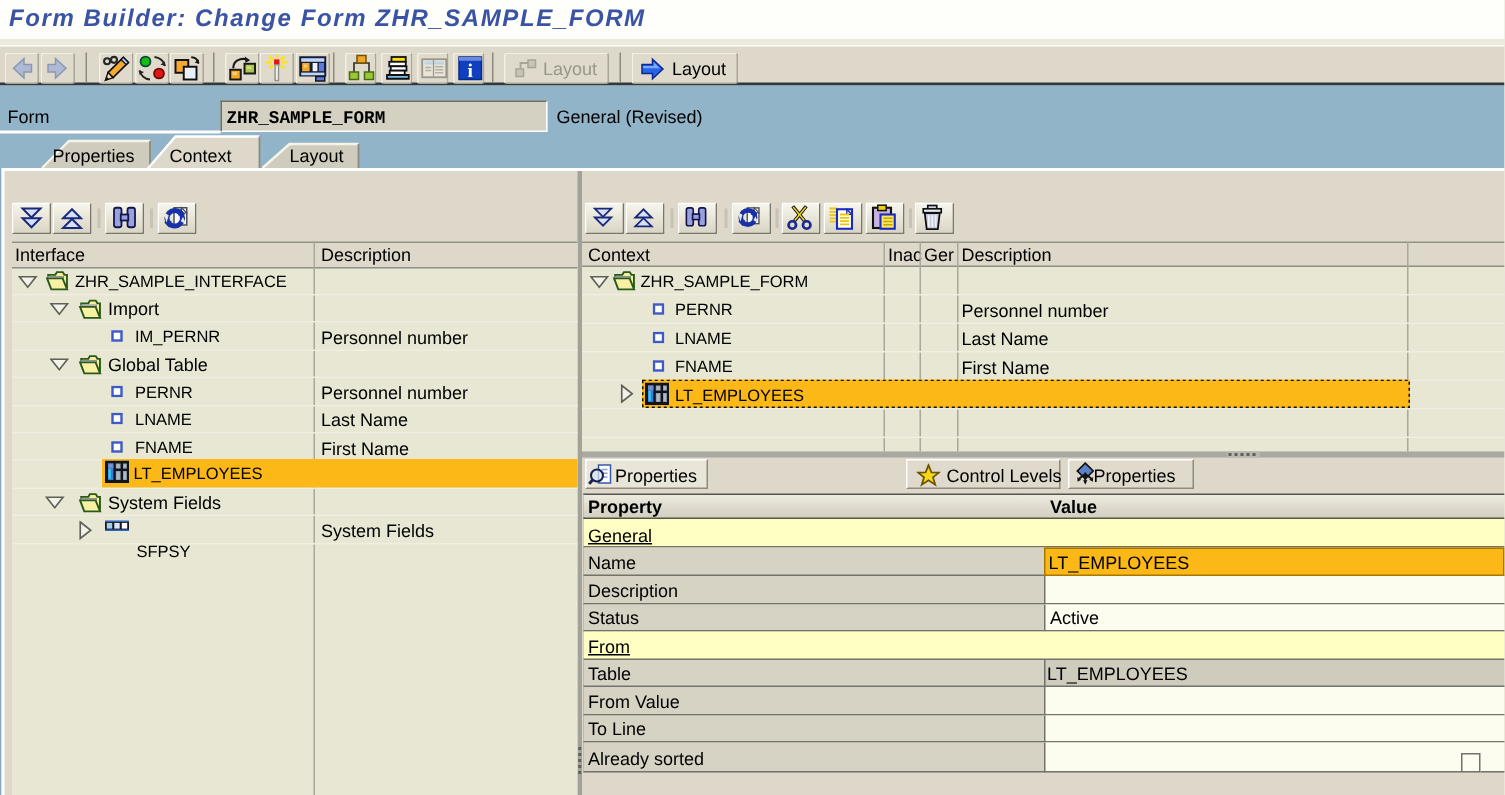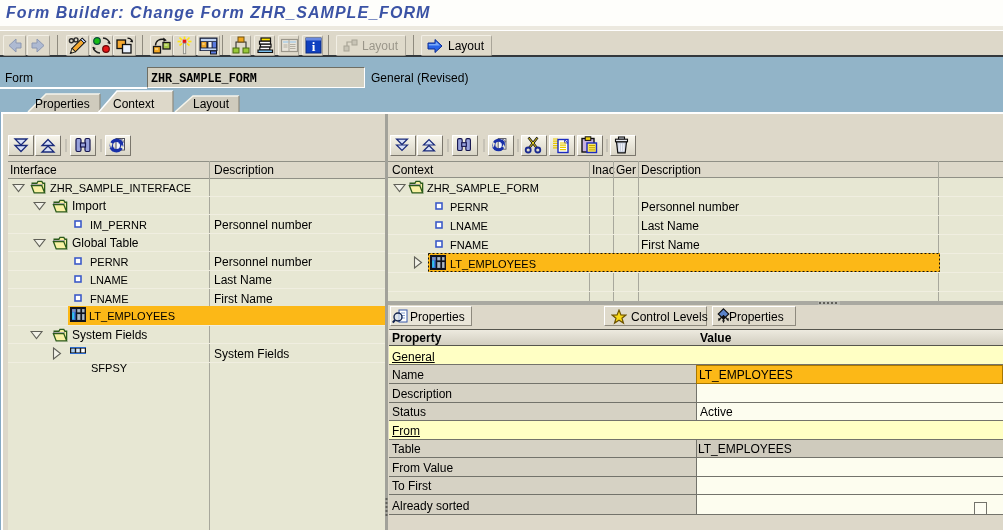--- a/index.html
+++ b/index.html
@@ -552,19 +552,19 @@
   <div class="prow" style="top:421px;height:19px;background:#FFFFC4;"></div>
   <div class="pt" style="left:392px;top:424px;text-decoration:underline;">From</div>
   <div class="prow" style="top:440px;height:18px;"></div>
   <div class="pt" style="left:392px;top:442px;">Table</div>
   <div class="pcell" style="top:440px;height:18px;background:#CFCBBD;"></div>
   <div class="pt" style="left:698px;top:442px;">LT_EMPLOYEES</div>
   <div class="prow" style="top:458px;height:19px;"></div>
   <div class="pt" style="left:392px;top:461px;">From Value</div>
   <div class="pcell" style="top:458px;height:19px;"></div>
   <div class="prow" style="top:477px;height:18px;"></div>
-  <div class="pt" style="left:392px;top:479px;">To First</div>
+  <div class="pt" style="left:392px;top:479px;">To Line</div>
   <div class="pcell" style="top:477px;height:18px;"></div>
   <div class="prow" style="top:495px;height:20px;"></div>
   <div class="pt" style="left:392px;top:499px;">Already sorted</div>
   <div class="pcell" style="top:495px;height:20px;"></div>
   <div class="abs" style="left:974px;top:502px;width:13px;height:13px;background:#FDFDF2;border:1px solid #73736B;box-sizing:border-box;"></div>
 </div>
 
 </body></html>

